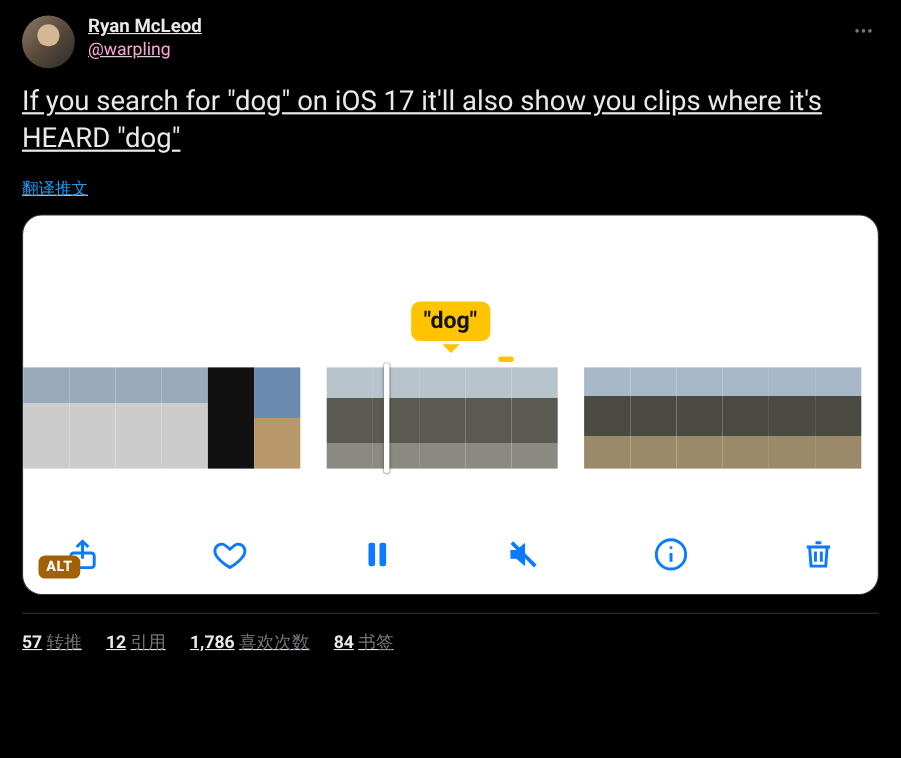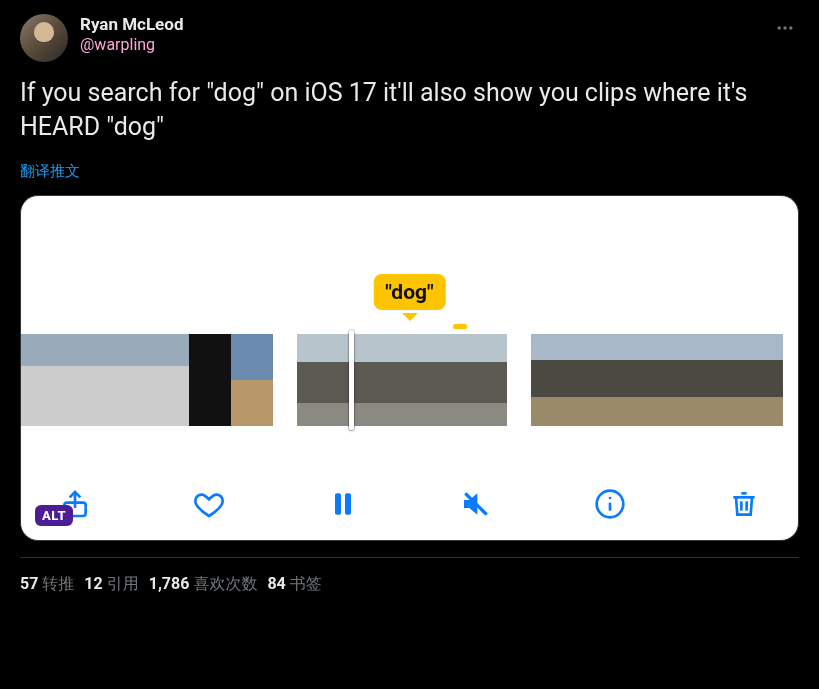--- a/index.html
+++ b/index.html
@@ -7,20 +7,21 @@
     background: #000;
     width: 819px;
     height: 689px;
     font-family: -apple-system, BlinkMacSystemFont, "Segoe UI", Roboto, Helvetica, Arial, sans-serif;
     color: #e7e9ea;
     overflow: hidden;
     position: relative;
   }
   .tweet {
     padding: 14px 20px 0 20px;
+    text-decoration: underline;
   }
   .header {
     display: flex;
     align-items: flex-start;
     gap: 12px;
     position: relative;
   }
   .avatar {
     width: 48px;
     height: 48px;
@@ -157,42 +158,42 @@
     cursor: pointer;
     display: flex;
     align-items: center;
     justify-content: center;
   }
   .tbtn svg { width: 32px; height: 32px; }
   .alt-badge {
     position: absolute;
     left: 14px;
     bottom: 14px;
-    background: #4c1d95;
+    background: #a16207;
     color: #fff;
     font-size: 13px;
     font-weight: 800;
     letter-spacing: 0.5px;
     padding: 3px 7px;
     border-radius: 6px;
   }
   .meta {
     margin-top: 16px;
     font-size: 16px;
     color: #71767b;
   }
   .meta .views-num { color: #e7e9ea; font-weight: 700; }
   .divider {
     height: 1px;
     background: #2f3336;
     margin-top: 16px;
   }
   .stats {
     display: flex;
-    gap: 10px;
+    gap: 22px;
     padding: 16px 0 0 0;
     font-size: 16px;
     color: #71767b;
   }
   .stats .num { color: #e7e9ea; font-weight: 700; margin-right: 4px; }
 </style>
 </head>
 <body>
 
 <div class="tweet">

